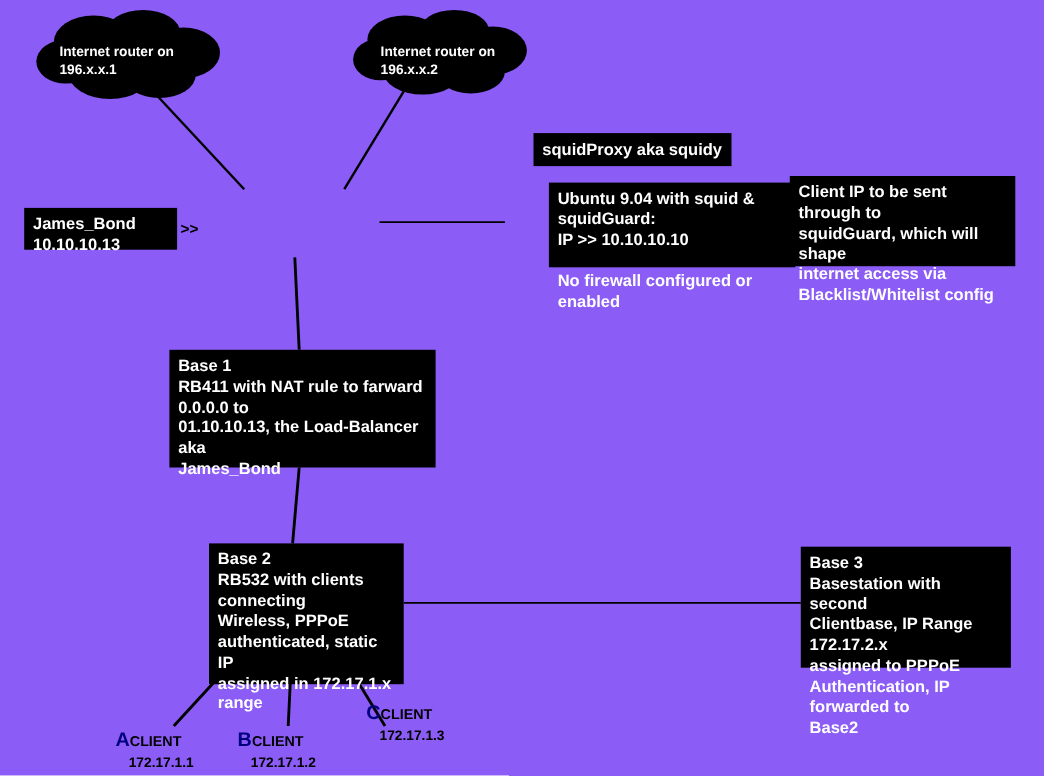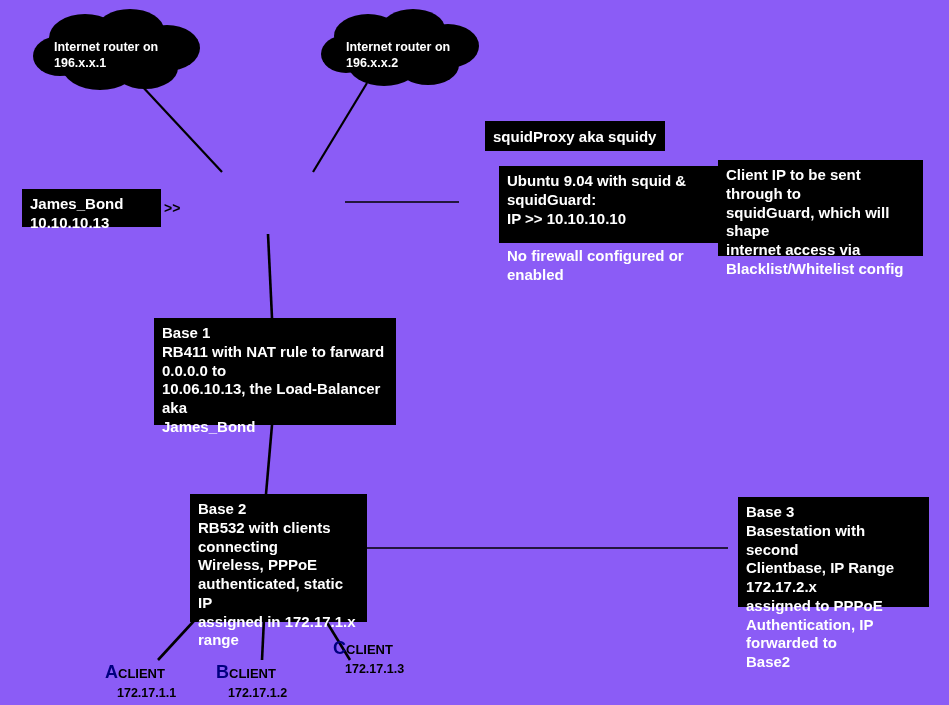--- a/index.html
+++ b/index.html
@@ -139,37 +139,37 @@
   <div class="arrow" style="left:164px; top:200px;">&gt;&gt;</div>
 
 
   <div class="box" style="left:459px; top:166px; width:224px; height:77px;margin-left:40px;">Ubuntu 9.04 with squid &amp; squidGuard:
 IP &gt;&gt; 10.10.10.10
 
 No firewall configured or enabled</div>
 
   <div class="arrow" style="left:686px; top:186px;">&gt;&gt;&gt;</div>
 
-  <div class="box" style="left:718px; top:160px; width:205px; height:96px;">Client IP to be sent through to
+  <div class="box" style="left:718px; top:160px; width:205px; height:82px;">Client IP to be sent through to
 squidGuard, which will shape
 internet access via
 Blacklist/Whitelist config</div>
 
   <div class="box" style="left:154px; top:318px; width:242px; height:107px;">Base 1
 RB411 with NAT rule to farward 0.0.0.0 to
-10.06.10.13, the Load-Balancer aka
+01.10.10.13, the Load-Balancer aka
 James_Bond</div>
 
   <div class="box" style="left:190px; top:494px; width:177px; height:128px;">Base 2
 RB532 with clients connecting
 Wireless, PPPoE
 authenticated, static IP
 assigned in 172.17.1.x range</div>
 
-  <div class="box" style="left:728px; top:497px; width:191px; height:110px;margin-left:10px;">Base 3
+  <div class="box" style="left:728px; top:497px; width:191px; height:110px;">Base 3
 Basestation with second
 Clientbase, IP Range 172.17.2.x
 assigned to PPPoE
 Authentication, IP forwarded to
 Base2</div>
 
   <div class="client" style="left:105px; top:662px;">
     <span class="letter">A</span><span class="cword">CLIENT</span>
     <span class="cip">172.17.1.1</span>
   </div>

